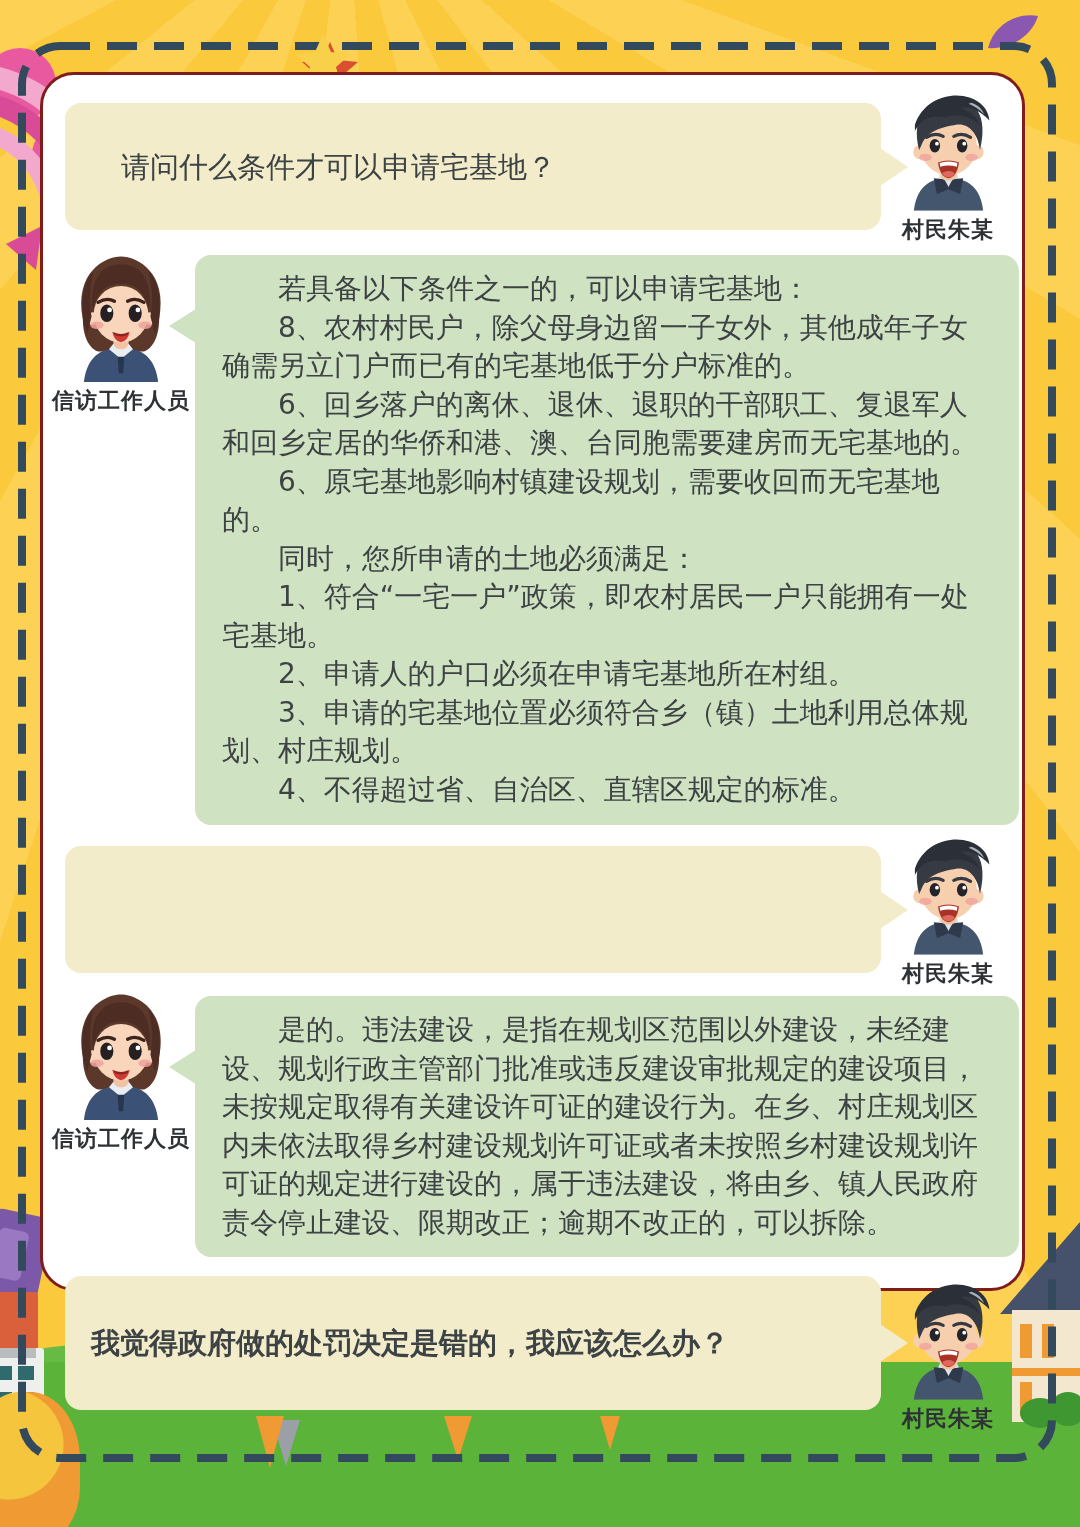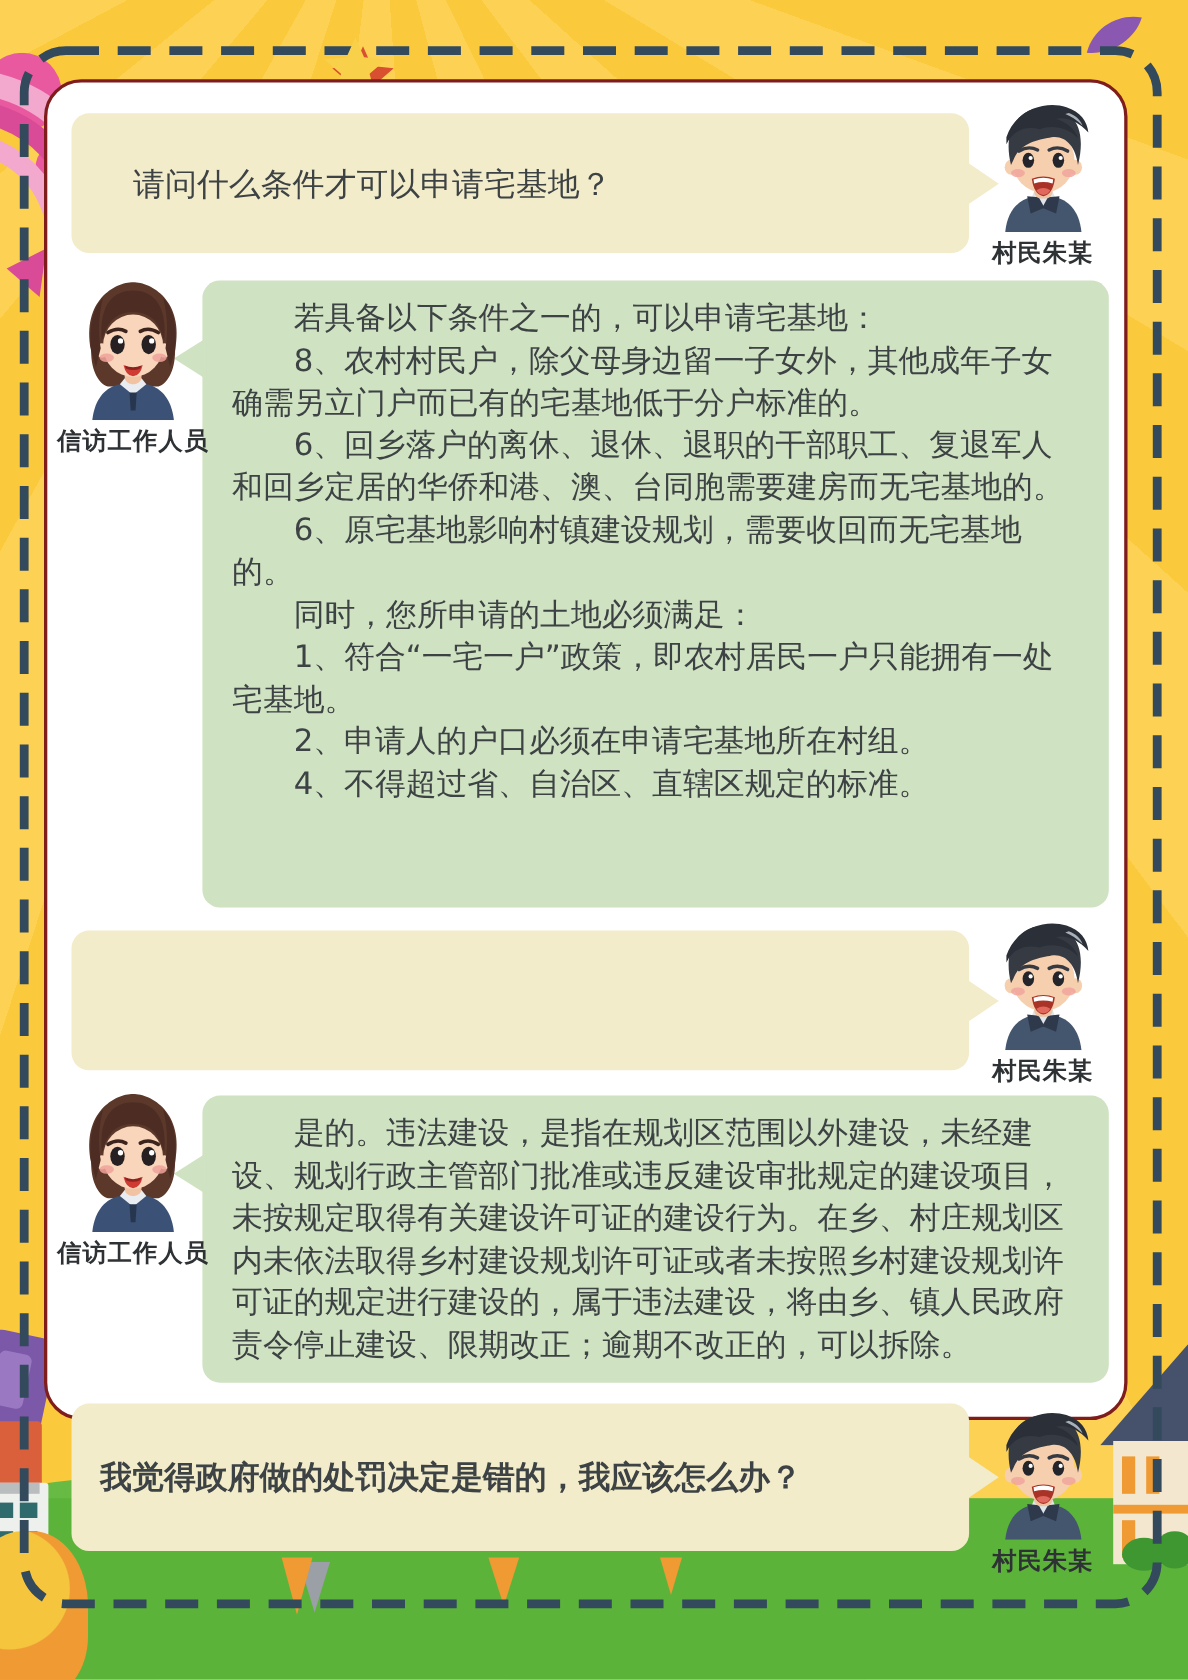--- a/index.html
+++ b/index.html
@@ -59,21 +59,21 @@
     display:flex;align-items:center;
     font-size:29px;line-height:40px;padding:10px 40px 10px 26px;
   }
   .bubble-yellow.first{padding-left:56px;}
   .tail-right{
     position:absolute;right:-27px;top:50%;transform:translateY(-50%);
     width:0;height:0;border-top:21px solid transparent;border-bottom:21px solid transparent;
     border-left:31px solid #f2ecca;
   }
   .bubble-green{
-    background:#cfe2c1;left:141px;width:824px;
+    background:#cfe2c1;left:152px;width:824px;
     padding:15px 27px;font-size:28px;line-height:38.5px;
   }
   .tail-left{
     position:absolute;left:-26px;top:52px;
     width:0;height:0;border-top:19px solid transparent;border-bottom:19px solid transparent;
     border-right:30px solid #cfe2c1;
   }
   .para{margin:0;text-indent:2em;}
   
   .avatar{position:absolute;display:flex;flex-direction:column;align-items:center;}
@@ -213,20 +213,21 @@
     <div class="bubble bubble-green" style="top:180px;min-height:570px;">
       <span class="tail-left"></span>
       <div>
           <p class="para">若具备以下条件之一的，可以申请宅基地：</p>
           <p class="para">8、农村村民户，除父母身边留一子女外，其他成年子女确需另立门户而已有的宅基地低于分户标准的。</p>
           <p class="para">6、回乡落户的离休、退休、退职的干部职工、复退军人和回乡定居的华侨和港、澳、台同胞需要建房而无宅基地的。</p>
           <p class="para">6、原宅基地影响村镇建设规划，需要收回而无宅基地的。</p>
           <p class="para">同时，您所申请的土地必须满足：</p>
           <p class="para">1、符合“一宅一户”政策，即农村居民一户只能拥有一处宅基地。</p>
           <p class="para">2、申请人的户口必须在申请宅基地所在村组。</p>
+          <p class="para">3、申请的宅基地位置必须符合乡（镇）土地利用总体规划、村庄规划。</p>
           <p class="para">4、不得超过省、自治区、直辖区规定的标准。</p>
         </div>
     </div>
     <div class="avatar av-officer" style="left:12px;top:176px;">
       <svg width="120" height="131" viewBox="0 0 110 120">
           <use href="#sym-officer"></use>
         </svg>
       <div class="avatar-label">信访工作人员</div>
     </div>
 

